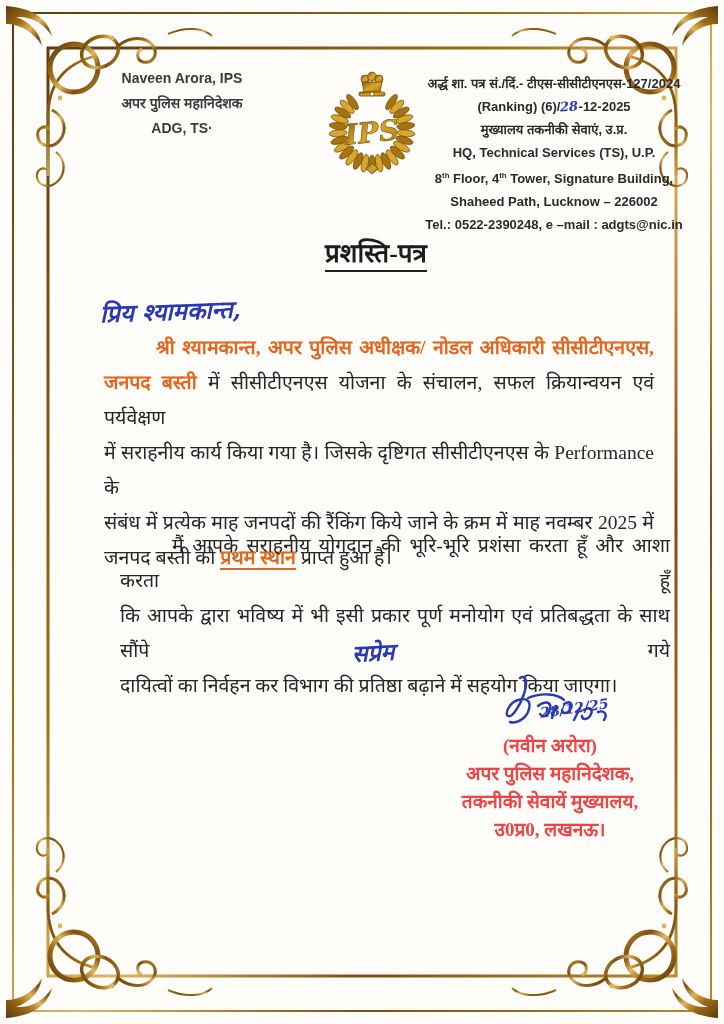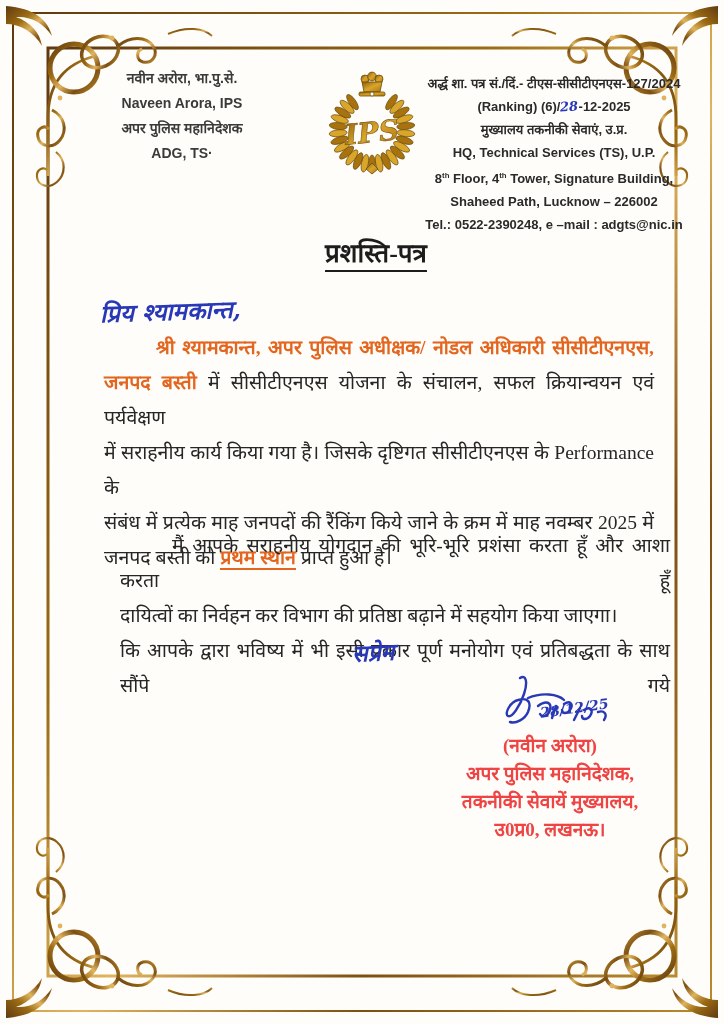--- a/index.html
+++ b/index.html
@@ -106,21 +106,20 @@
     </defs>
     <rect x="13" y="13" width="698" height="998" fill="none" stroke="url(#goldLine)" stroke-width="2"></rect>
     <rect x="48" y="48" width="628" height="928" fill="none" stroke="url(#goldLine)" stroke-width="3"></rect>
     <use href="#cornerTL"></use>
     <use href="#cornerTL" transform="translate(724,0) scale(-1,1)"></use>
     <use href="#cornerTL" transform="translate(0,1024) scale(1,-1)"></use>
     <use href="#cornerTL" transform="translate(724,1024) scale(-1,-1)"></use>
   </svg>
 
   <div class="hdr-left">
-    <div>नवीन अरोरा, भा.पु.से.</div>
     <div>Naveen Arora, IPS</div>
     <div>अपर पुलिस महानिदेशक</div>
     <div>ADG, TS·</div>
   </div>
 
   <div class="logo-wrap">
     <svg viewBox="0 0 100 118" width="100" height="118">
       <defs>
         <linearGradient id="goldEmb" x1="0" y1="0" x2="1" y2="1">
           <stop offset="0" stop-color="#8a5c10"></stop>
@@ -189,22 +188,22 @@
   <div class="para para1">
       <div class="para-line indent"><span class="seg-orange">श्री श्यामकान्त, अपर पुलिस अधीक्षक/ नोडल अधिकारी सीसीटीएनएस,</span></div>
       <div class="para-line"><span class="seg-orange">जनपद बस्ती</span><span> में सीसीटीएनएस योजना के संचालन, सफल क्रियान्वयन एवं पर्यवेक्षण</span></div>
       <div class="para-line"><span>में सराहनीय कार्य किया गया है। जिसके दृष्टिगत सीसीटीएनएस के Performance के</span></div>
       <div class="para-line"><span>संबंध में प्रत्येक माह जनपदों की रैंकिंग किये जाने के क्रम में माह नवम्बर 2025 में</span></div>
       <div class="para-line last"><span>जनपद बस्ती को </span><span class="seg-orange-underline">प्रथम स्थान</span><span> प्राप्त हुआ है।</span></div>
     </div>
 
   <div class="para para2">
       <div class="para-line indent"><span>मैं आपके सराहनीय योगदान की भूरि-भूरि प्रशंसा करता हूँ और आशा करता हूँ</span></div>
+      <div class="para-line"><span>कि आपके द्वारा भविष्य में भी इसी प्रकार पूर्ण मनोयोग एवं प्रतिबद्धता के साथ सौंपे गये</span></div>
       <div class="para-line last"><span>दायित्वों का निर्वहन कर विभाग की प्रतिष्ठा बढ़ाने में सहयोग किया जाएगा।</span></div>
-      <div class="para-line"><span>कि आपके द्वारा भविष्य में भी इसी प्रकार पूर्ण मनोयोग एवं प्रतिबद्धता के साथ सौंपे गये</span></div>
     </div>
 
   <div class="closing">सप्रेम</div>
 
   <svg class="sig-scribble" viewBox="0 0 120 62">
     <g fill="none" stroke="#2838b6" stroke-width="2.4" stroke-linecap="round">
       <path d="M22,6 C28,2 30,10 26,22 C22,34 14,46 10,44 C6,42 12,30 20,28 C30,25 34,30 30,40 C27,47 18,52 12,50"></path>
       <path d="M30,26 C44,20 60,22 66,28"></path>
       <path d="M40,34 C48,28 54,30 52,38 C50,44 44,46 42,42"></path>
       <path d="M58,34 L54,46"></path>

